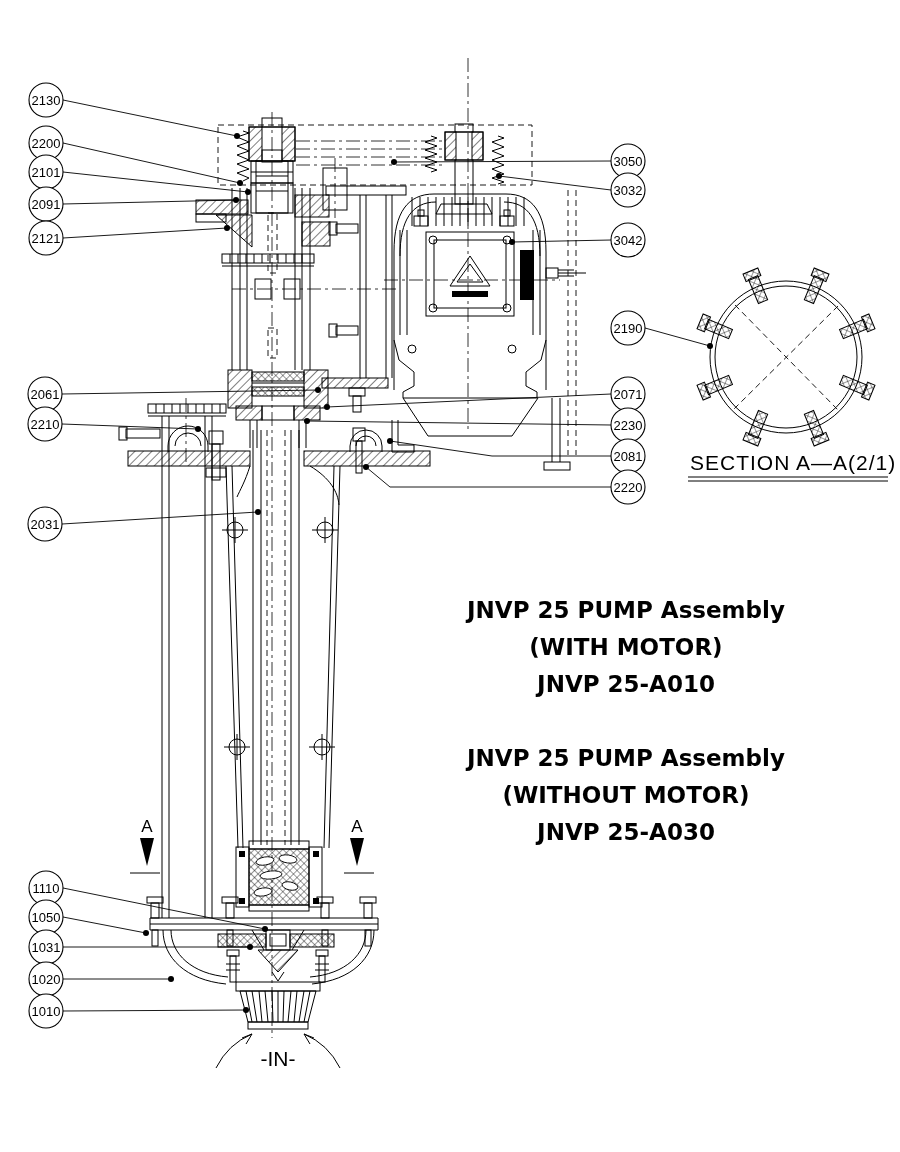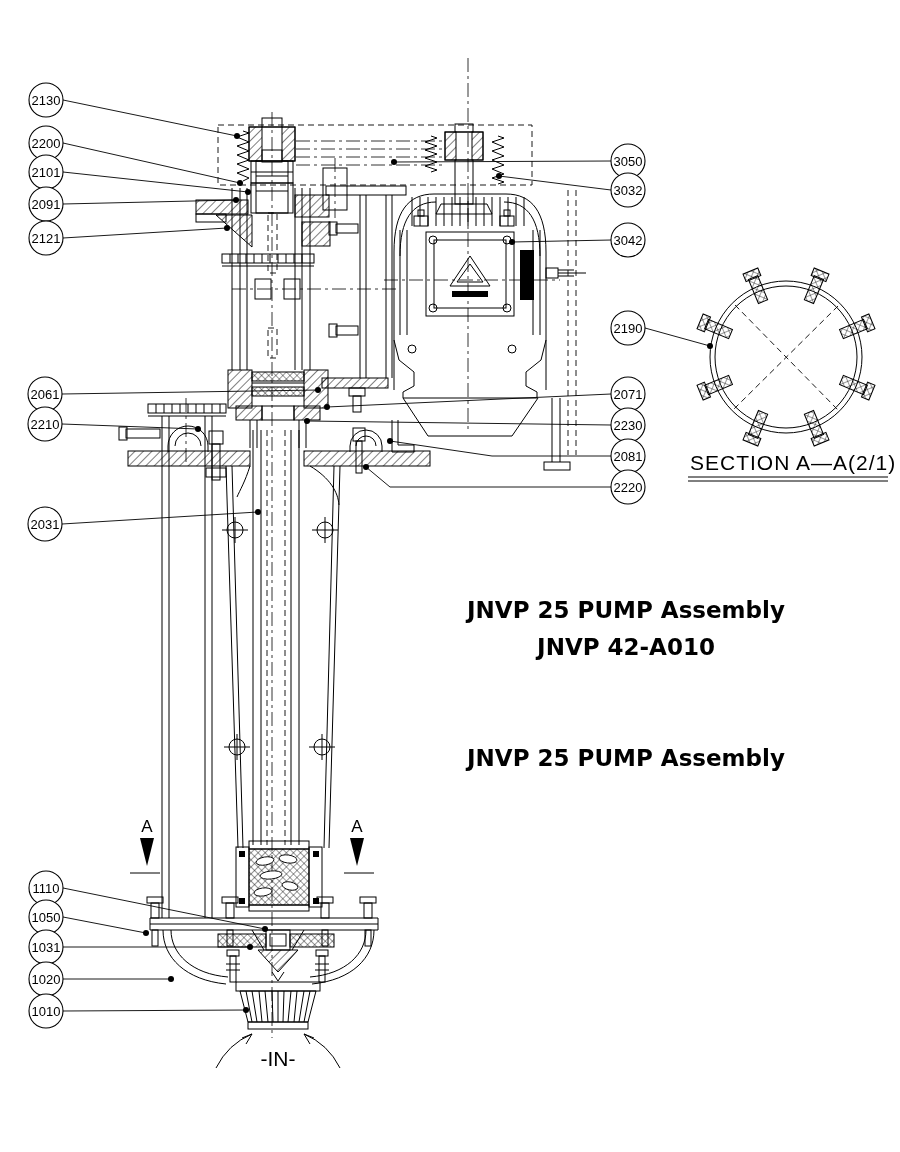--- a/index.html
+++ b/index.html
@@ -443,19 +443,22 @@
           <polyline points="611,487 390,487 366,467" class="leader"></polyline>
           <circle cx="366" cy="467" r="3" class="leader-dot"></circle>
           <circle cx="628" cy="487" r="17" class="balloon"></circle>
           <text x="628" y="491.5" class="balloon-text">2220</text>
         </g>
       </g>
 </svg>
 
 <div class="title-block" style="top:592px;">
   <div>JNVP 25 PUMP Assembly</div>
-  <div>JNVP 42-A010</div>
+  <div>(WITH MOTOR)</div>
+  <div>JNVP 25-A010</div>
 </div>
 <div class="title-block" style="top:740px;">
   <div>JNVP 25 PUMP Assembly</div>
+  <div>(WITHOUT MOTOR)</div>
+  <div>JNVP 25-A030</div>
 </div>
 
 </div>
 
 </body></html>

